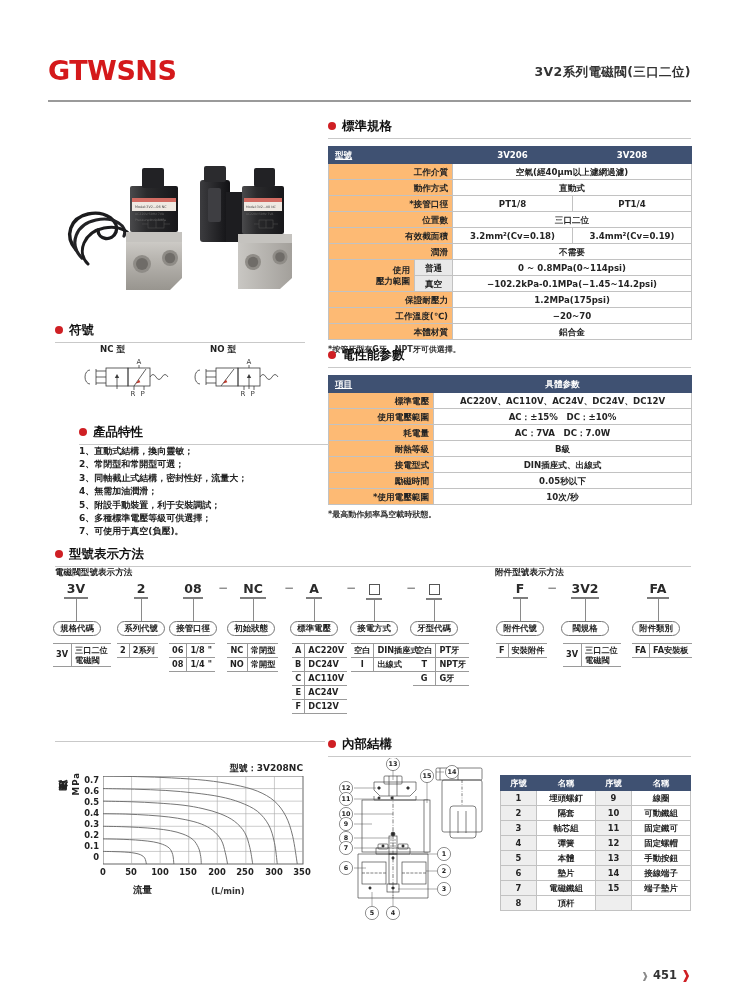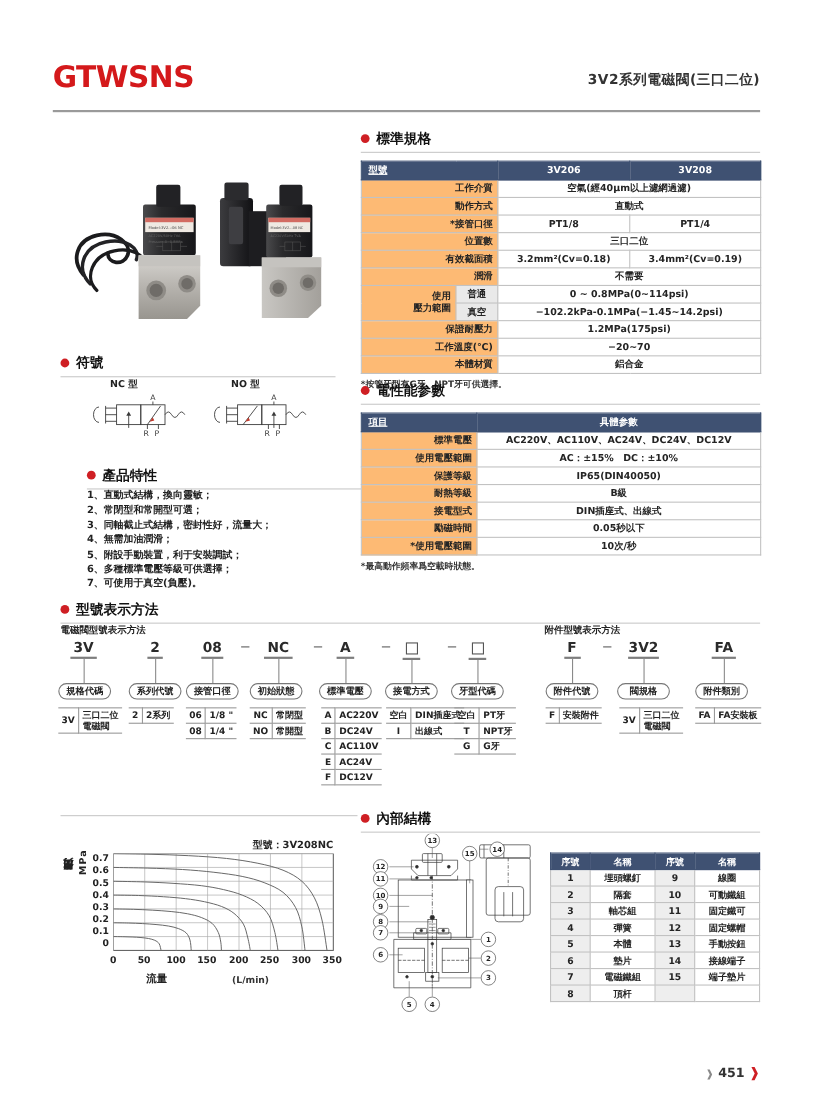--- a/index.html
+++ b/index.html
@@ -267,22 +267,22 @@
       </tr>
       <tr>
             <td class="lbl">標準電壓</td>
             <td>AC220V、AC110V、AC24V、DC24V、DC12V</td>
           </tr>
       <tr>
             <td class="lbl">使用電壓範圍</td>
             <td>AC：±15%　DC：±10%</td>
           </tr>
       <tr>
-            <td class="lbl">保護等級</td>
-            <td>IP65(DIN40050)</td>
+            <td class="lbl">耗電量</td>
+            <td>AC：7VA　DC：7.0W</td>
           </tr>
       <tr>
             <td class="lbl">耐熱等級</td>
             <td>B級</td>
           </tr>
       <tr>
             <td class="lbl">接電型式</td>
             <td>DIN插座式、出線式</td>
           </tr>
       <tr>

